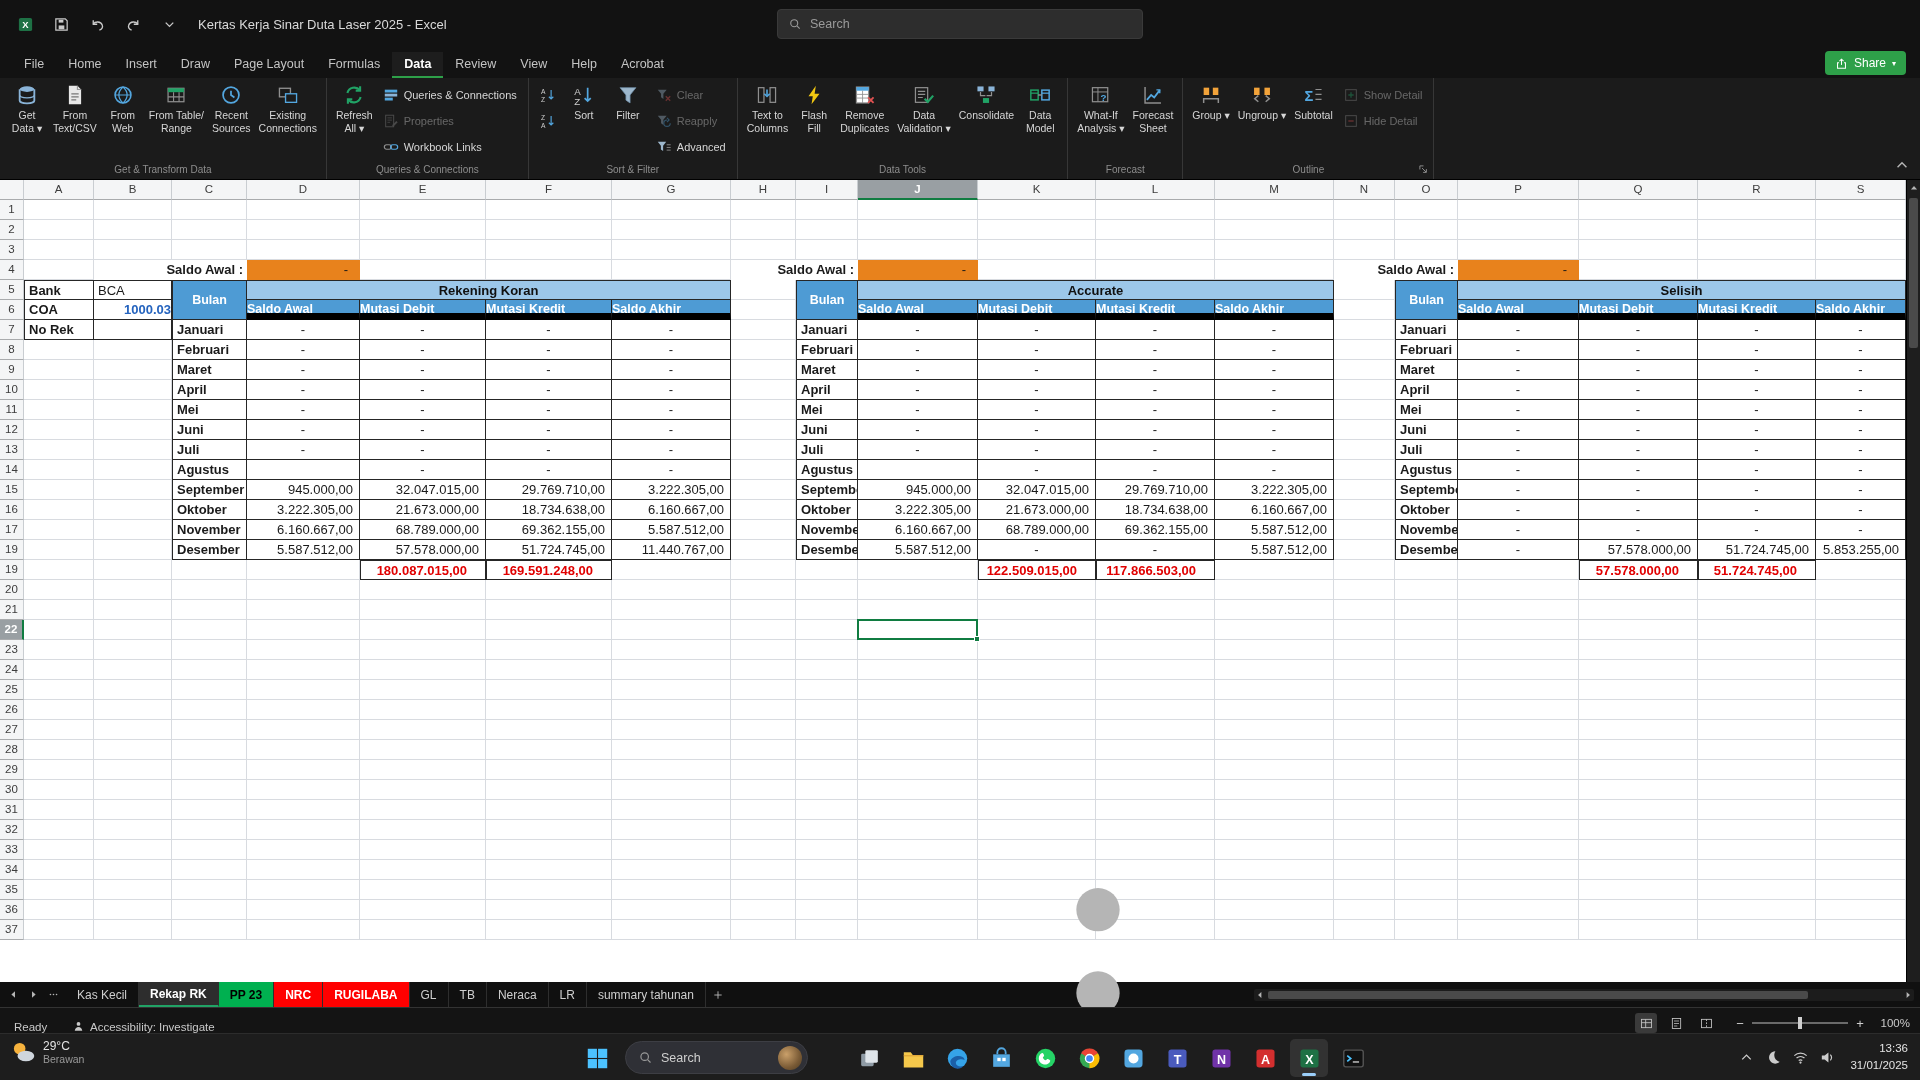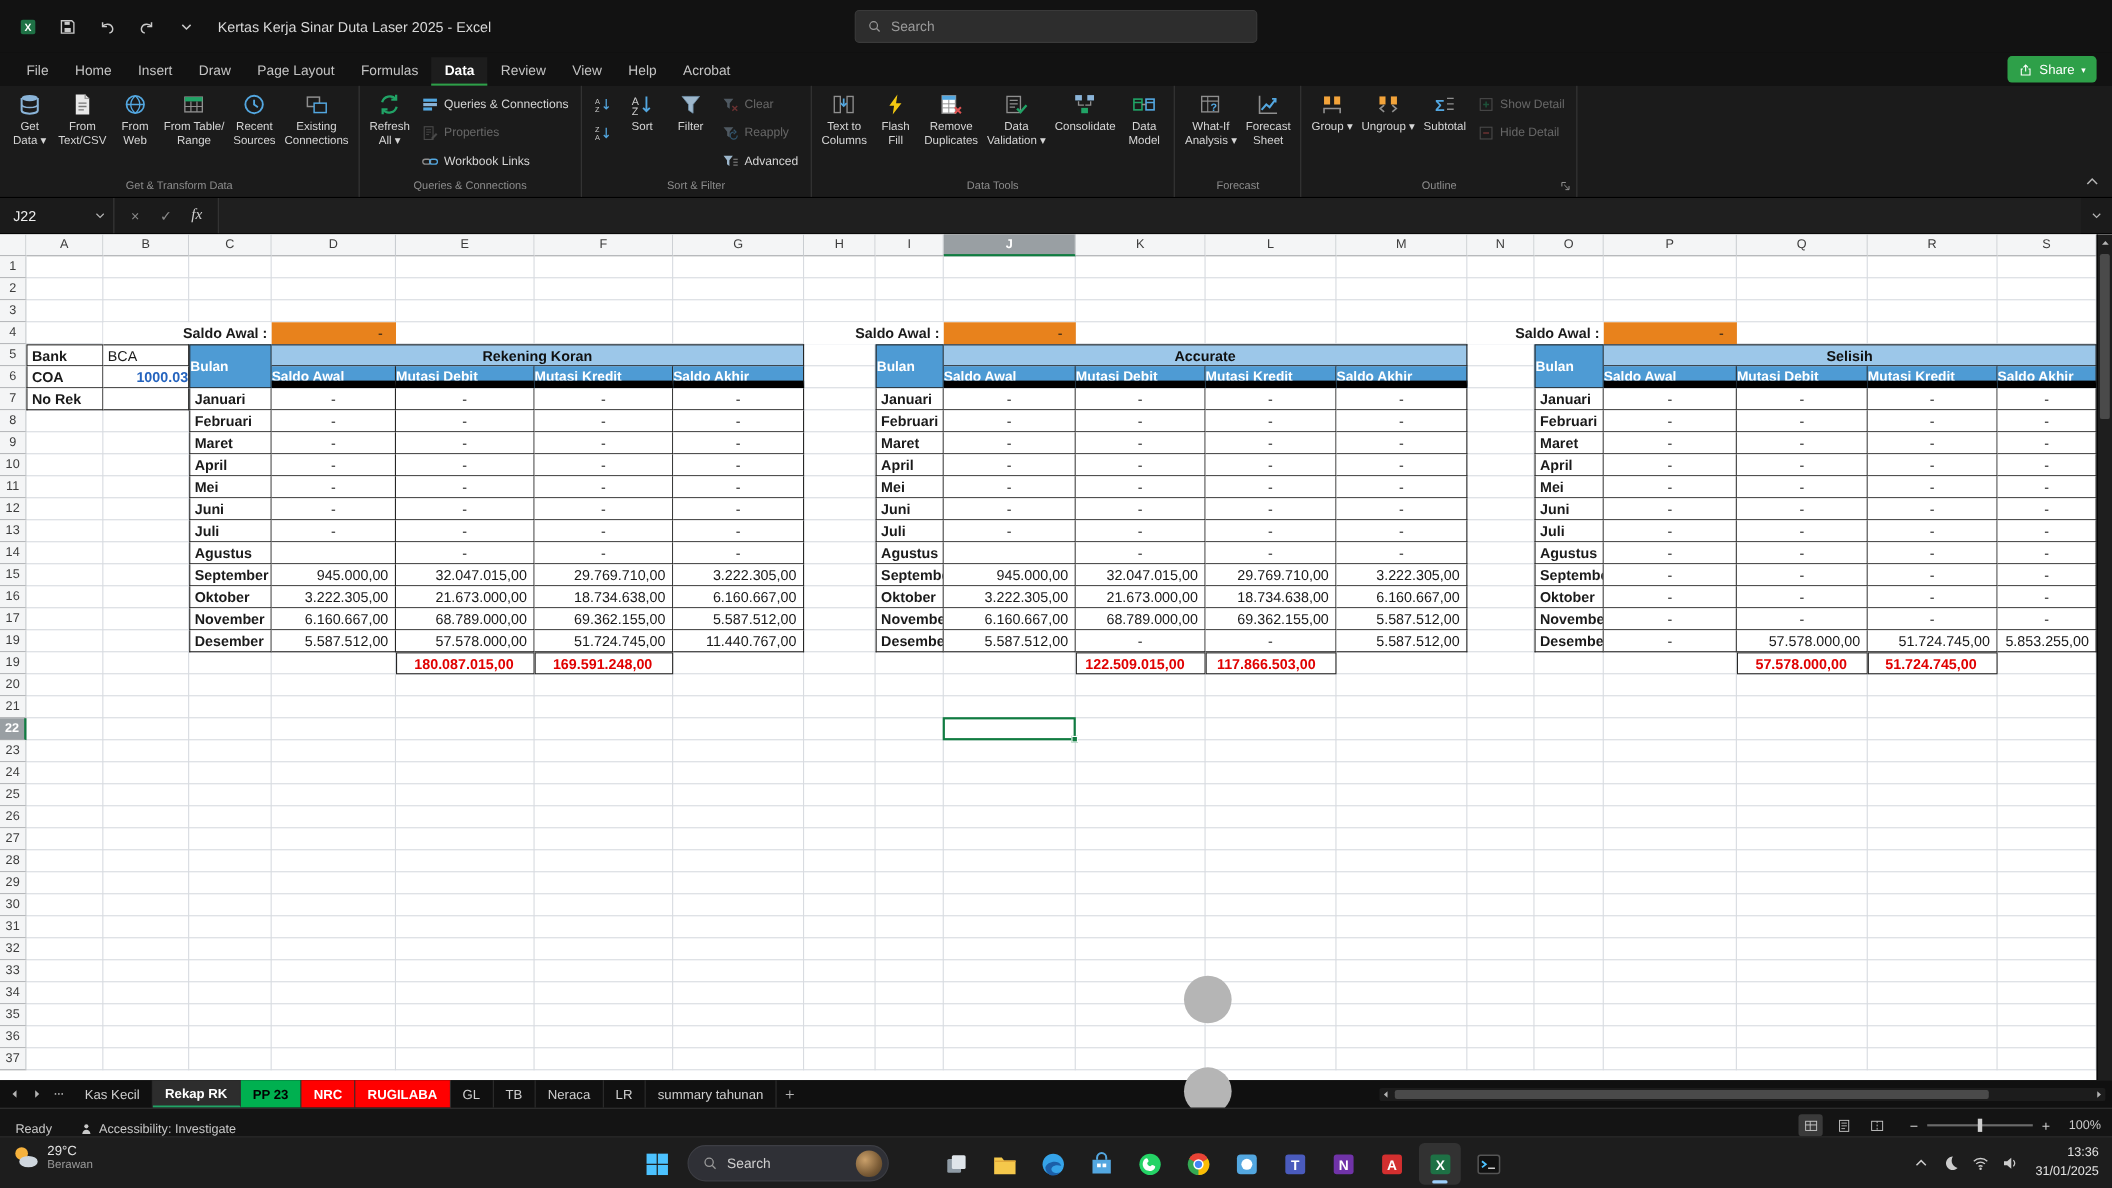--- a/index.html
+++ b/index.html
@@ -61,21 +61,21 @@
 .hcell.selc{border-bottom:2px solid #107c41}
 .hcell.selr{border-right:2px solid #107c41}
 .gline{position:absolute;background:#d8dbe0}
 .cell{position:absolute;font-size:13px;line-height:19px;overflow:hidden;white-space:nowrap;background:#fff;color:#1a1a1a}
 .b{font-weight:bold}
 .sa-label{font-weight:bold;text-align:right;padding-right:4px}
 .sa-value{background:#e8821c;text-align:right;padding-right:12px;color:#1a1a1a}
 .info{border-right:1px solid #262626;border-bottom:1px solid #262626;padding-left:4px}
 .bt{border-top:1px solid #262626}
 .bl{border-left:1px solid #262626}
-.hdrM{background:#4e9bd4;color:#fff;font-weight:bold;border:1px solid #262626;line-height:38px;font-size:12.5px}
+.hdrM{background:#4e9bd4;color:#fff;font-weight:bold;text-align:center;border:1px solid #262626;line-height:38px;font-size:12.5px}
 .hdrT{background:#9cc7e9;color:#101010;font-weight:bold;text-align:center;border:1px solid #262626;border-left:none;font-size:13px}
 .hdrS{background:#4e9bd4;color:#fff;font-weight:bold;text-align:left;border-right:1px solid #262626;border-bottom:7px solid #000000;font-size:12.5px}
 .month{font-weight:bold;border-left:1px solid #262626;border-right:1px solid #262626;border-bottom:1px solid #262626;padding-left:4px}
 .tcell{border-right:1px solid #262626;border-bottom:1px solid #262626}
 .dash{text-align:center}
 .num{text-align:right;padding-right:6px}
 .total{color:#e00000;font-weight:bold;border:1px solid #262626;text-align:right;padding-right:18px}
 .selbox{position:absolute;border:2px solid #107c41;background:transparent}
 .selbox .handle{position:absolute;right:-4px;bottom:-4px;width:6px;height:6px;background:#107c41;border:1px solid #fff}
 .vscroll{position:absolute;top:0;bottom:0;width:14px;background:#1e1e1e;border-left:1px solid #000}
@@ -567,43 +567,20 @@
           </svg>
         </span>
       </div>
       <span class="icn ribbon-collapse" id="ic-collapse">
         <svg viewBox="0 0 18 18">
           <path d="M4 11.5l5-5 5 5" stroke="#b5b5b5" fill="none" stroke-width="1.6"></path>
         </svg>
       </span>
   </div>
 
-  <div class="formulabar">
-    <div class="namebox">
-      <span>J22</span>
-      <span class="icn" id="ic-nbchev">
-          <svg viewBox="0 0 18 18">
-            <path d="M4 6.5l5 5 5-5" stroke="#b5b5b5" fill="none" stroke-width="1.6"></path>
-          </svg>
-        </span>
-    </div>
-    <div class="fbtns">
-      <span class="fbtn">×</span>
-      <span class="fbtn">✓</span>
-      <span class="fbtn fx">fx</span>
-    </div>
-    <input class="fbinput" value="" style="">
-    <span class="fbexpand">
-        <span class="icn" id="ic-fbchev">
-          <svg viewBox="0 0 18 18">
-            <path d="M4 6.5l5 5 5-5" stroke="#b5b5b5" fill="none" stroke-width="1.6"></path>
-          </svg>
-        </span>
-      </span>
-  </div>
 
   <div class="gridregion" id="gridregion">
       <div class="gline" style="left: 93px; top: 20px; width: 1px; height: 740px;"></div>
       <div class="gline" style="left: 171px; top: 20px; width: 1px; height: 740px;"></div>
       <div class="gline" style="left: 246px; top: 20px; width: 1px; height: 740px;"></div>
       <div class="gline" style="left: 359px; top: 20px; width: 1px; height: 740px;"></div>
       <div class="gline" style="left: 485px; top: 20px; width: 1px; height: 740px;"></div>
       <div class="gline" style="left: 611px; top: 20px; width: 1px; height: 740px;"></div>
       <div class="gline" style="left: 730px; top: 20px; width: 1px; height: 740px;"></div>
       <div class="gline" style="left: 795px; top: 20px; width: 1px; height: 740px;"></div>

